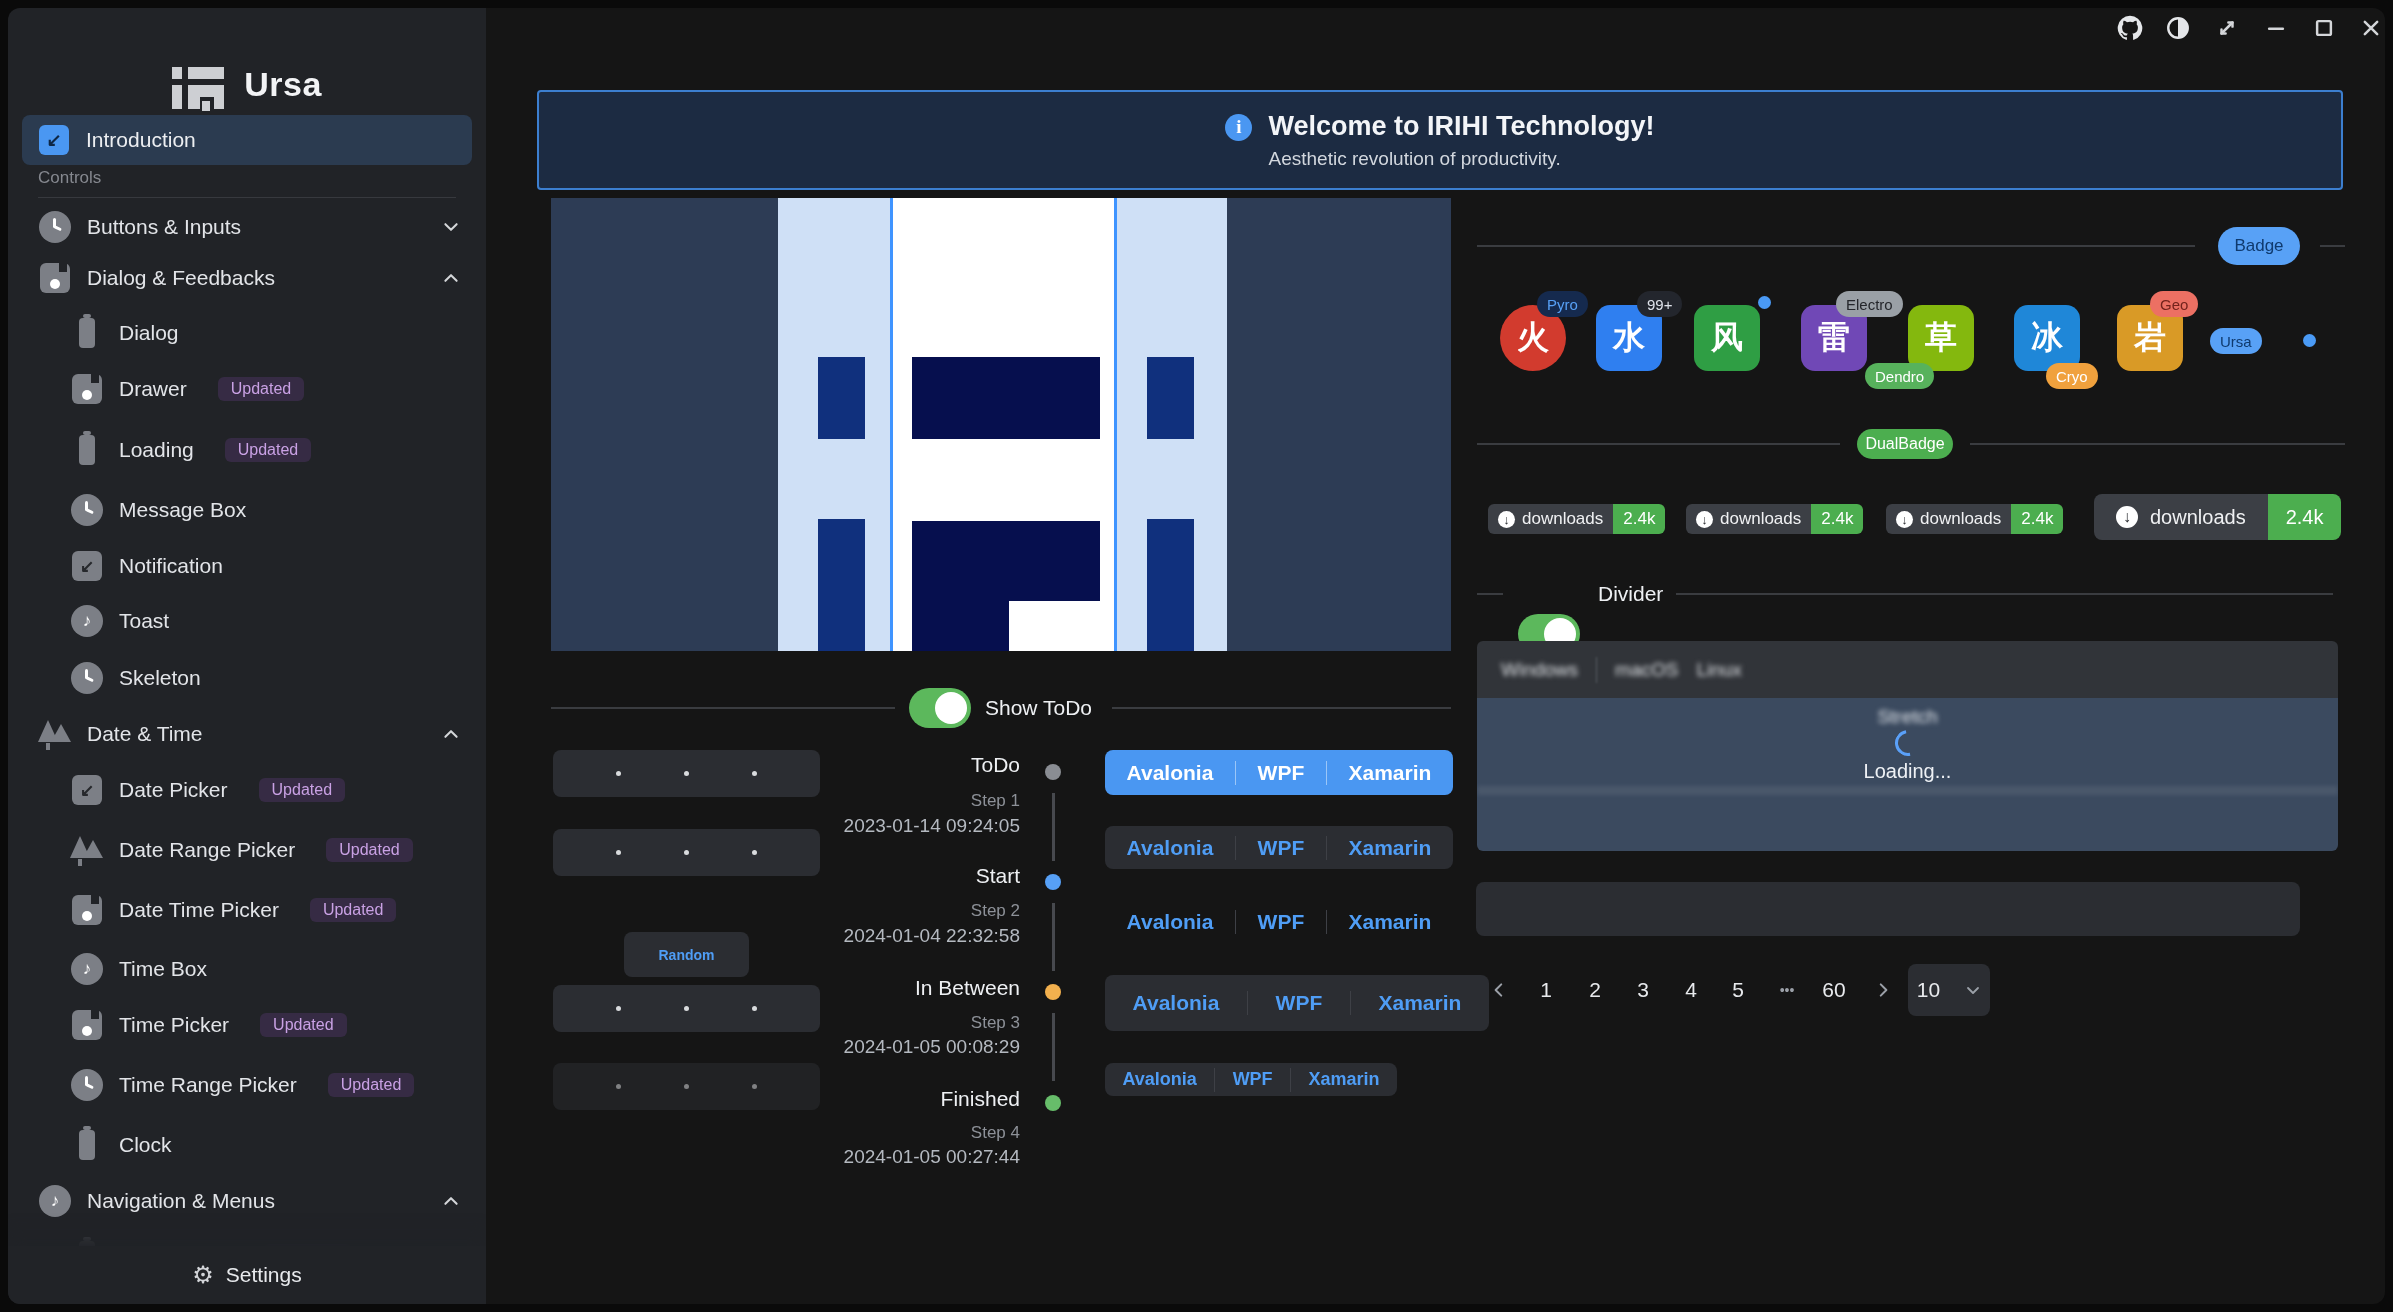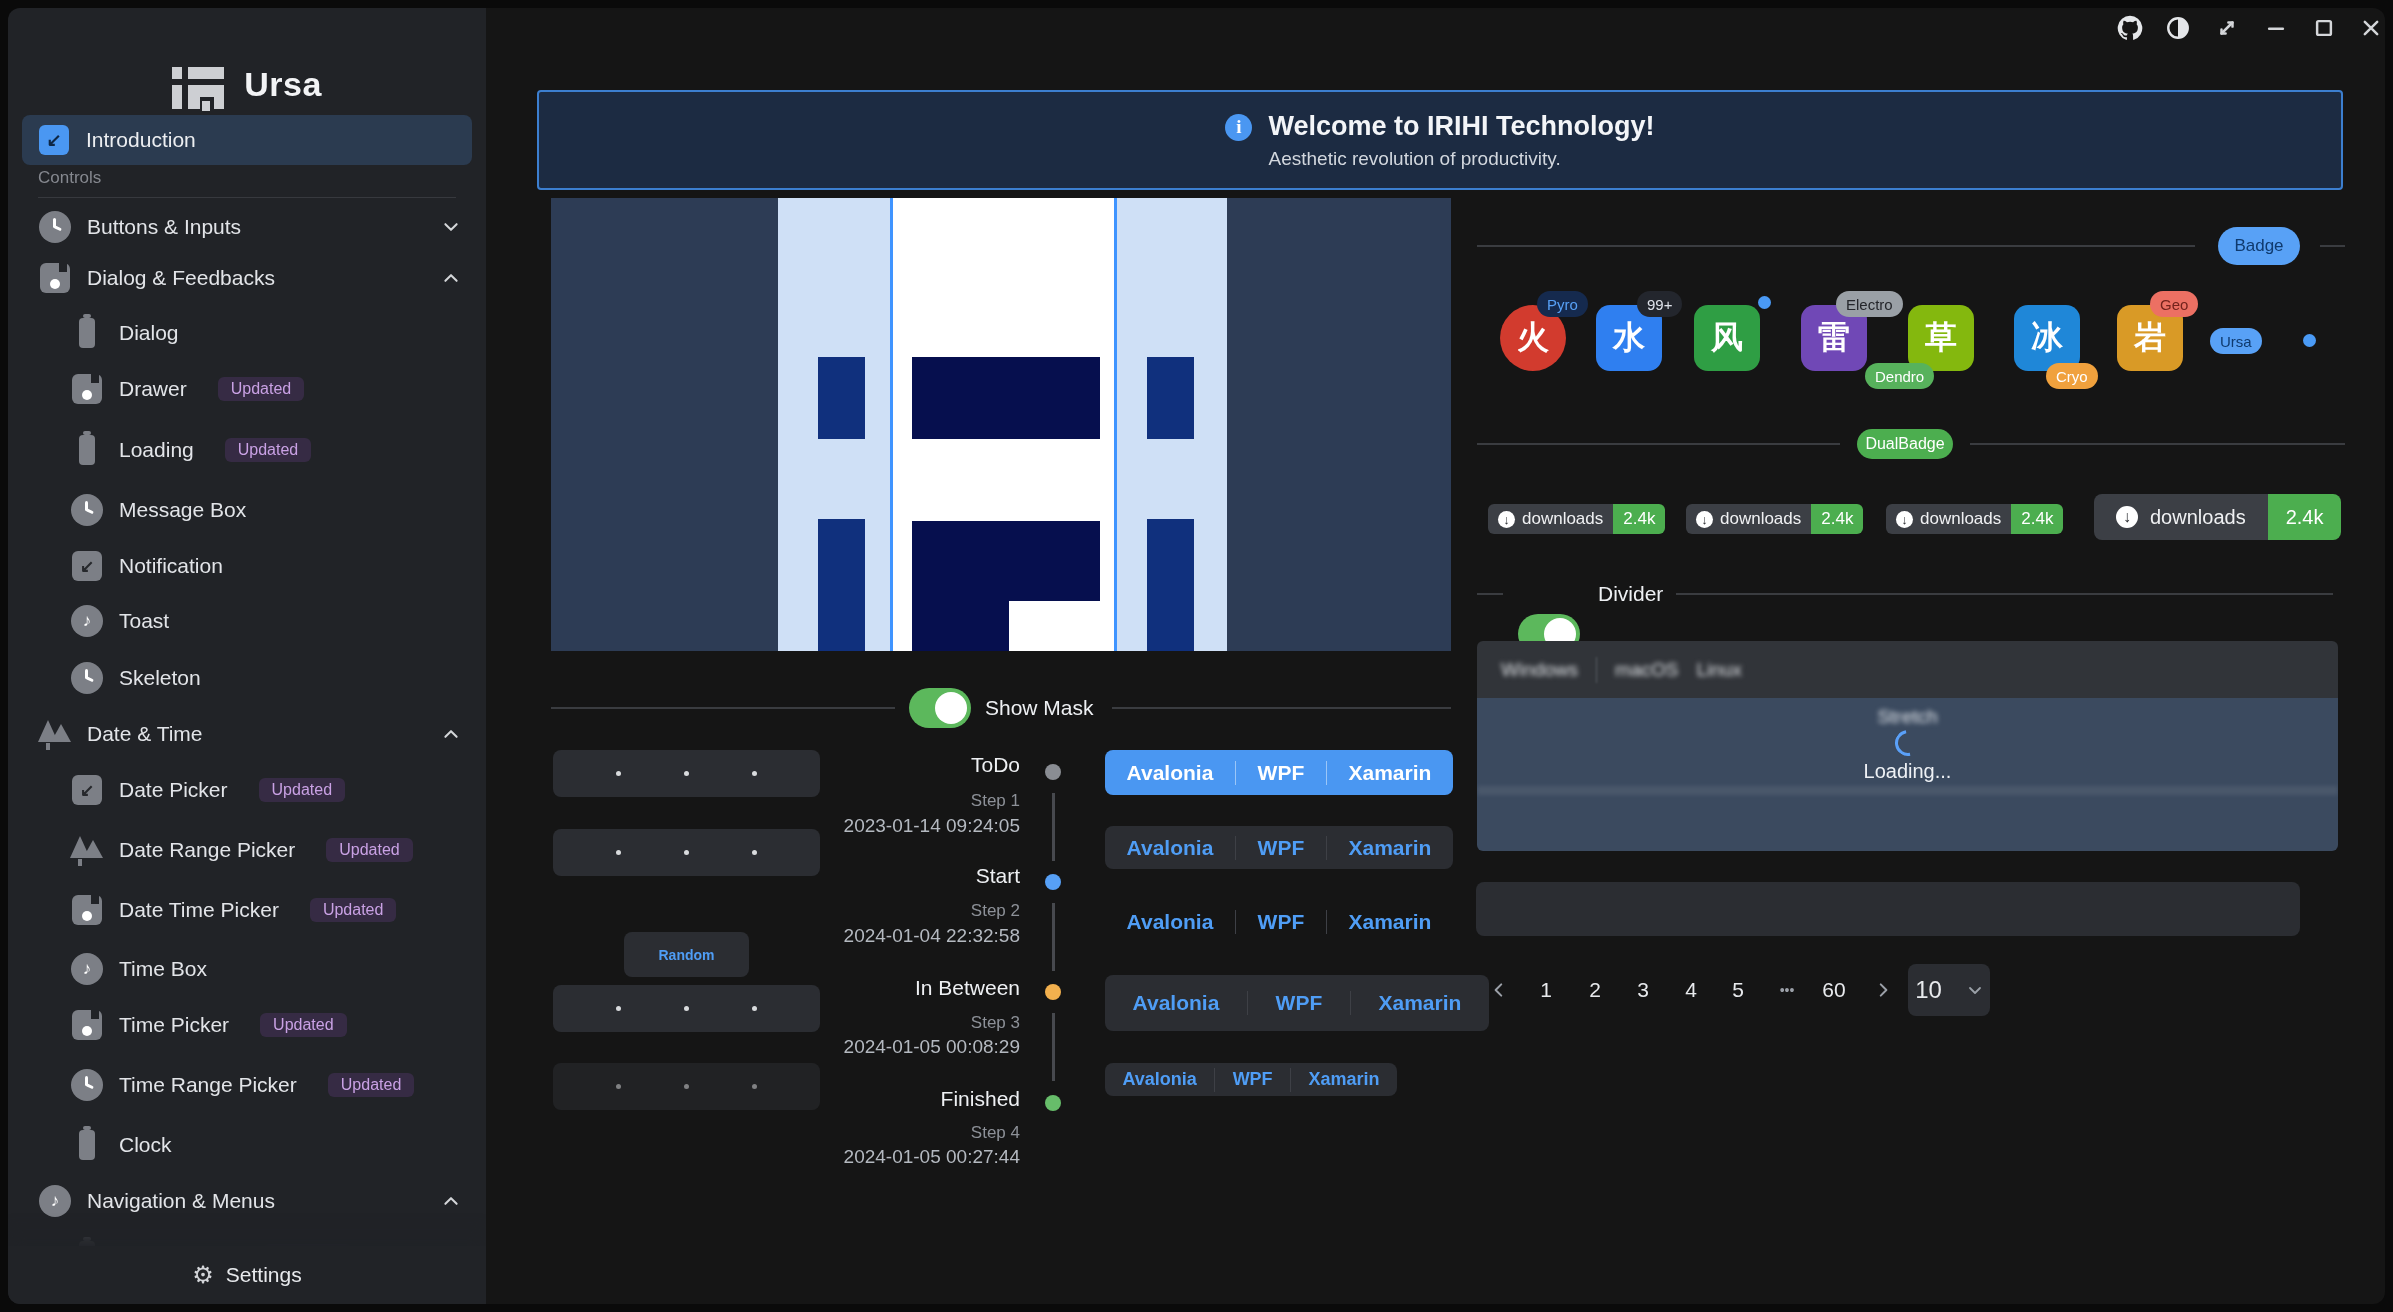--- a/index.html
+++ b/index.html
@@ -119,21 +119,21 @@
   .stretch-txt { position:absolute; left:0; top:8px; width:100%; text-align:center; font-size:19px; color:#e2e6eb; filter:blur(2.5px); }
   .spinner { position:absolute; left:50%; top:32px; margin-left:-13px; width:26px; height:26px; border-radius:50%; border:3px solid transparent; border-left-color:#5aa0f8; border-bottom-color:#5aa0f8; transform:rotate(35deg); }
   .loading-txt { position:absolute; left:0; top:62px; width:100%; text-align:center; font-size:20px; color:#eef1f5; }
   .loadband { position:absolute; left:0; top:88px; width:100%; height:9px; background:rgba(255,255,255,0.08); filter:blur(2px); }
 
   .empty-box { left:1476px; top:882px; width:824px; height:54px; background:#2b2d32; border-radius:8px; }
 
   
   .pg { top:964px; height:52px; display:flex; align-items:center; justify-content:center; font-size:21px; color:#e8eaed; width:36px; }
   .pg.dim { color:#9ba0a8; }
-  .pg-size { left:1908px; top:964px; width:82px; height:52px; background:#2b2d32; border-radius:8px; display:flex; align-items:center; justify-content:center; gap:25px; font-size:24px; color:#e8eaed; }
+  .pg-size { left:1908px; top:964px; width:82px; height:52px; background:#2b2d32; border-radius:8px; display:flex; align-items:center; justify-content:center; gap:25px; font-size:21px; color:#e8eaed; }
 
   svg.icon-stroke { stroke:#d4d6d9; stroke-width:1.8; fill:none; stroke-linecap:round; stroke-linejoin:round; }
 </style>
 </head>
 <body>
 
 <div id="canvas">
 
   <div class="abs main-bg"></div>
 
@@ -403,21 +403,21 @@
     <div class="navy" style="left:361px;top:403px;width:97px;height:82px;background:#060f4e"></div>
 
     <div class="navy" style="left:596px;top:159px;width:47px;height:82px;background:#10307d"></div>
     <div class="navy" style="left:596px;top:321px;width:47px;height:326px;background:#10307d"></div>
   </div>
 
   <div class="abs hline" style="left:551px;top:707px;width:344px"></div>
   <div class="abs toggle" style="left:909px;top:688px">
       <span class="knob"></span>
     </div>
-  <div class="abs toggle-label" style="left:985px;top:696px">Show Mask</div>
+  <div class="abs toggle-label" style="left:985px;top:696px">Show ToDo</div>
   <div class="abs hline" style="left:1112px;top:707px;width:339px"></div>
 
   <div class="abs skel" style="left:553px;top:750px">
       <i></i>
       <i></i>
       <i></i>
     </div>
   <div class="abs skel" style="left:553px;top:829px">
       <i></i>
       <i></i>

